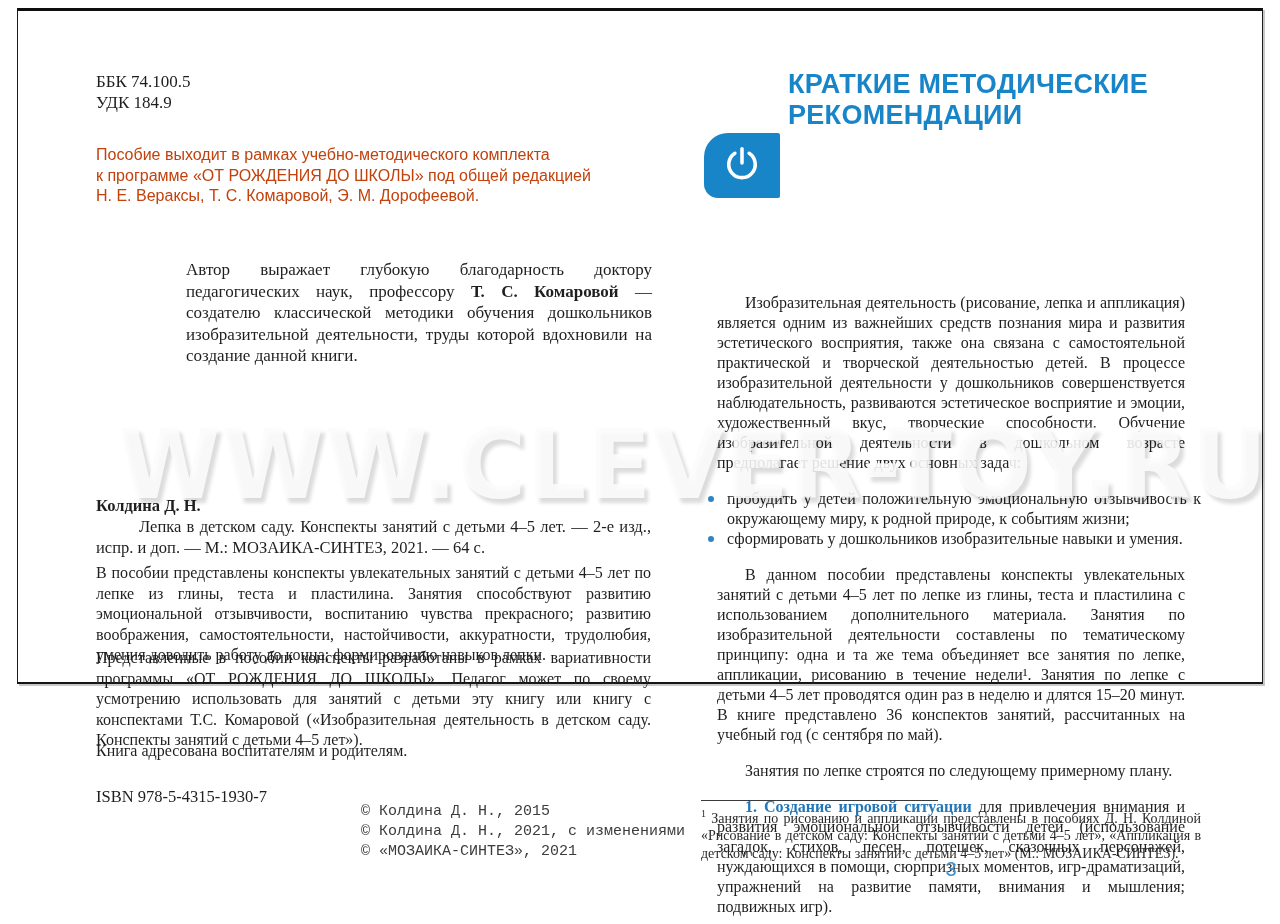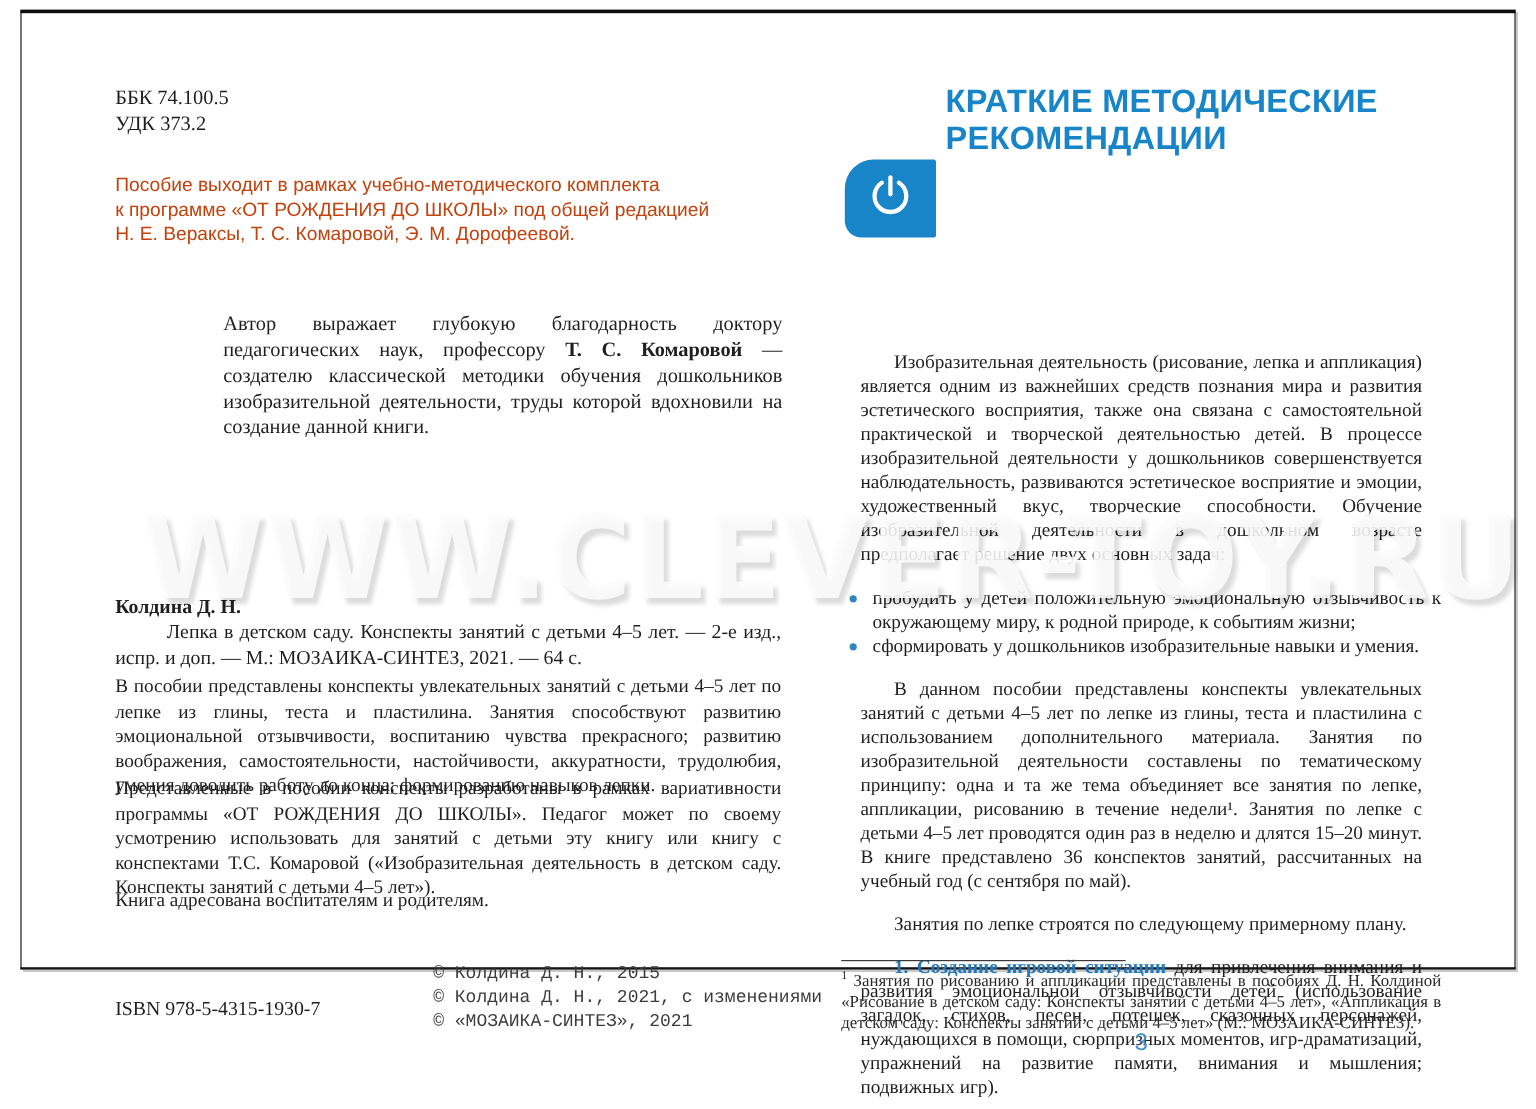--- a/index.html
+++ b/index.html
@@ -7,21 +7,21 @@
   body {
     width: 1280px; height: 924px;
     background: #ffffff;
     position: relative;
     font-family: "Liberation Serif", serif;
     color: #222;
     overflow: hidden;
   }
   .spread {
     position: absolute; left: 17px; top: 8px;
-    width: 1246px; height: 800px;
+    width: 1246px; height: 676px;
     background: #fff;
     border: 1px solid #1c1c1c;
     border-top: 3px solid #0e0e0e;
     border-bottom: 2px solid #141414;
     box-shadow: 2px 2px 0 #c8c8c8;
   }
   .abs { position: absolute; }
 
   
   .bbk-block {
@@ -47,21 +47,21 @@
   .bib-author { font-weight: bold; display: block; }
   .bib-title { font-weight: normal; margin-left: 43px; }
   .annotation-1 { left: 78px; top: 552px; }
   .annotation-2 { left: 78px; top: 637px; }
   .annotation-3 { left: 78px; top: 730px; }
   .annotation-1, .annotation-2, .annotation-3 {
     width: 555px; font-size: 16px; line-height: 20.5px;
     text-align: justify; color: #1f1f1f;
   }
   .isbn {
-    left: 78px; top: 820px;
+    left: 78px; top: 776px;
     font-size: 16.5px; color: #1e1e1e;
   }
   .copyrights {
     left: 343px; top: 791px;
     font-family: Liberation Mono, monospace;
     font-size: 15px; line-height: 20px; color: #3c3c3c;
   }
 
   
   .rp-heading {
@@ -123,21 +123,21 @@
     z-index: 6; pointer-events: none;
   }
 </style>
 </head>
 <body>
 
 <div class="spread">
 
   <div class="abs bbk-block">
     <div>ББК 74.100.5</div>
-    <div>УДК 373.2</div>
+    <div>УДК 184.9</div>
   </div>
 
   <div class="abs series-note">Пособие выходит в рамках учебно-методического комплекта
 к программе «ОТ РОЖДЕНИЯ ДО ШКОЛЫ» под общей редакцией
 Н. Е. Вераксы, Т. С. Комаровой, Э. М. Дорофеевой.</div>
 
   <div class="abs acknowledgment">
     <span>Автор выражает глубокую благодарность доктору педагогических наук, профессору </span><b>Т. С. Комаровой</b><span> — создателю классической методики обучения дошкольников изобразительной деятельности, труды которой вдохновили на создание данной книги.</span>
   </div>
 

